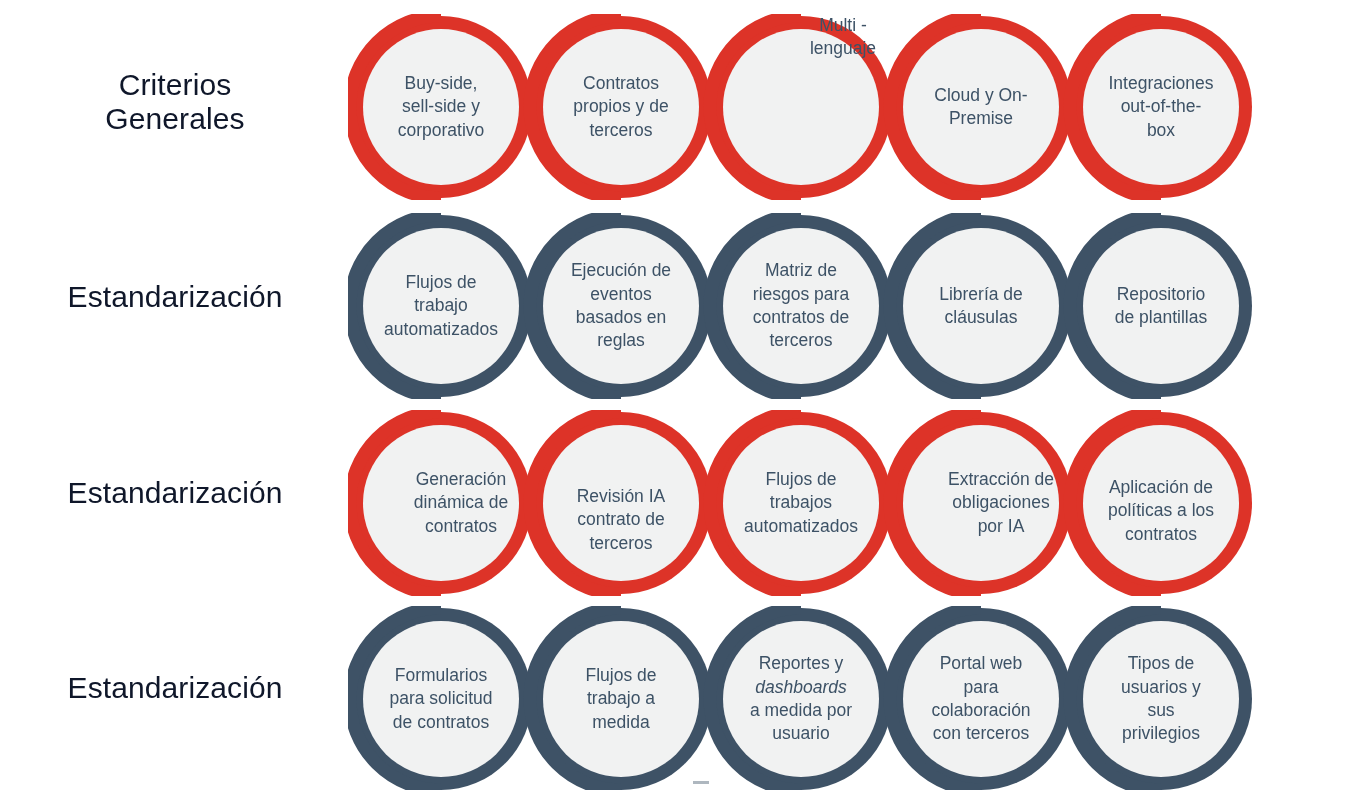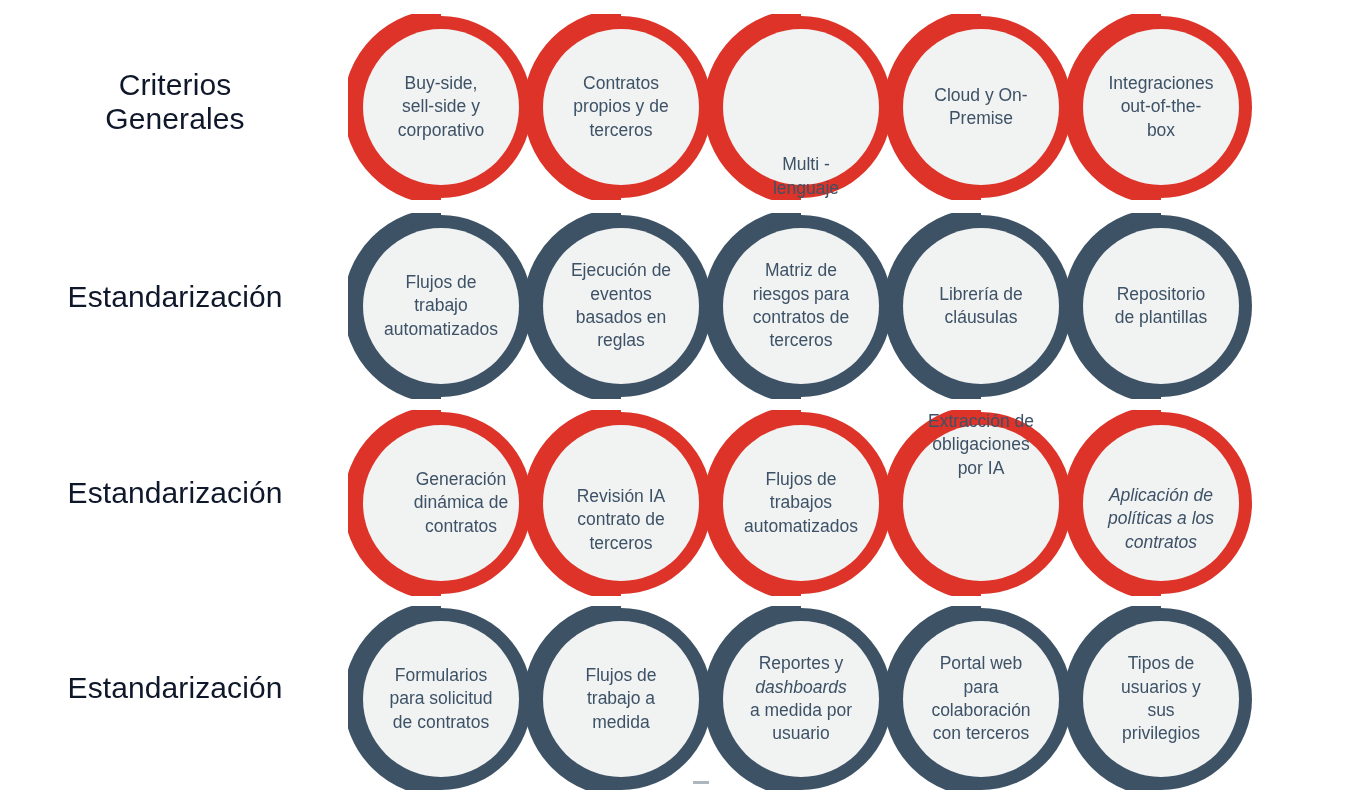--- a/index.html
+++ b/index.html
@@ -77,21 +77,21 @@
         <circle cx="633" cy="93" r="78" fill="#F1F2F2"></circle>
         <circle cx="813" cy="93" r="78" fill="#F1F2F2"></circle>
         <path d="M 93 2 A 91 91 0 0 0 93 184" fill="none" stroke="#DD3328" stroke-width="13"></path>
         <path d="M 273 2 A 91 91 0 0 0 273 184" fill="none" stroke="#DD3328" stroke-width="13"></path>
         <path d="M 453 2 A 91 91 0 0 0 453 184" fill="none" stroke="#DD3328" stroke-width="13"></path>
         <path d="M 633 2 A 91 91 0 0 0 633 184" fill="none" stroke="#DD3328" stroke-width="13"></path>
         <path d="M 813 2 A 91 91 0 0 0 813 184" fill="none" stroke="#DD3328" stroke-width="13"></path>
       </svg>
       <div class="node-text" style="width: 148px; left: 367px; top: 0px; height: 186px; display: flex; align-items: center; justify-content: center;"><span style="display: block; width: 100%;">Buy-side,<br>sell-side y<br>corporativo</span></div>
       <div class="node-text" style="width: 148px; left: 547px; top: 0px; height: 186px; display: flex; align-items: center; justify-content: center;"><span style="display: block; width: 100%;">Contratos<br>propios y de<br>terceros</span></div>
-      <div class="node-text" style="width: 148px; left: 732px; top: 0px; height: 186px; display: flex; align-items: flex-end; justify-content: center;"><span style="display: block; width: 100%;">Multi -<br>lenguaje</span></div>
+      <div class="node-text" style="width: 148px; left: 769px; top: 0px; height: 186px; display: flex; align-items: flex-start; justify-content: center;"><span style="display: block; width: 100%;">Multi -<br>lenguaje</span></div>
       <div class="node-text" style="width: 148px; left: 907px; top: 0px; height: 186px; display: flex; align-items: center; justify-content: center;"><span style="display: block; width: 100%;">Cloud y On-<br>Premise</span></div>
       <div class="node-text" style="width: 148px; left: 1087px; top: 0px; height: 186px; display: flex; align-items: center; justify-content: center;"><span style="display: block; width: 100%;">Integraciones<br>out-of-the-<br>box</span></div>
     </div>
     <div class="row" style="top: 213px; height: 182px;">
       <div class="row-label" style="top: 67px;">Estandarización</div>
       <svg width="906" height="186" class="chain" style="left: 348px; top: 0px;">
         <circle cx="93" cy="93" r="91" fill="#3E5266"></circle>
         <circle cx="273" cy="93" r="91" fill="#3E5266"></circle>
         <circle cx="453" cy="93" r="91" fill="#3E5266"></circle>
         <circle cx="633" cy="93" r="91" fill="#3E5266"></circle>
@@ -128,22 +128,22 @@
         <circle cx="813" cy="93" r="78" fill="#F1F2F2"></circle>
         <path d="M 93 2 A 91 91 0 0 0 93 184" fill="none" stroke="#DD3328" stroke-width="13"></path>
         <path d="M 273 2 A 91 91 0 0 0 273 184" fill="none" stroke="#DD3328" stroke-width="13"></path>
         <path d="M 453 2 A 91 91 0 0 0 453 184" fill="none" stroke="#DD3328" stroke-width="13"></path>
         <path d="M 633 2 A 91 91 0 0 0 633 184" fill="none" stroke="#DD3328" stroke-width="13"></path>
         <path d="M 813 2 A 91 91 0 0 0 813 184" fill="none" stroke="#DD3328" stroke-width="13"></path>
       </svg>
       <div class="node-text" style="width: 148px; left: 387px; top: 0px; height: 186px; display: flex; align-items: center; justify-content: flex-end;"><span style="display: block; width: 100%;">Generación<br>dinámica de<br>contratos</span></div>
       <div class="node-text" style="width: 148px; left: 547px; top: 17px; height: 186px; display: flex; align-items: center; justify-content: center;"><span style="display: block; width: 100%;">Revisión IA<br>contrato de<br>terceros</span></div>
       <div class="node-text" style="width: 148px; left: 727px; top: 0px; height: 186px; display: flex; align-items: center; justify-content: center;"><span style="display: block; width: 100%;">Flujos de<br>trabajos<br>automatizados</span></div>
-      <div class="node-text" style="width: 148px; left: 907px; top: 0px; height: 186px; display: flex; align-items: flex-start; justify-content: center;"><span style="display: block; width: 100%;">Extracción de<br>obligaciones<br>por IA</span></div>
-      <div class="node-text" style="width: 148px; left: 1087px; top: 16px; height: 186px; display: flex; align-items: center;  font-style: italic;"><span style="display: block; width: 100%;">Aplicación de<br>políticas a los<br>contratos</span></div>
+      <div class="node-text" style="width: 148px; left: 927px; top: 0px; height: 186px; display: flex; align-items: center; justify-content: center;"><span style="display: block; width: 100%;">Extracción de<br>obligaciones<br>por IA</span></div>
+      <div class="node-text" style="width: 148px; left: 1087px; top: 8px; height: 186px; display: flex; align-items: center; "><span style="display: block; width: 100%;">Aplicación de<br>políticas a los<br>contratos</span></div>
     </div>
     <div class="row" style="top: 606px; height: 182px;">
       <div class="row-label" style="top: 65px;">Estandarización</div>
       <svg width="906" height="186" class="chain" style="left: 348px; top: 0px;">
         <circle cx="93" cy="93" r="91" fill="#3E5266"></circle>
         <circle cx="273" cy="93" r="91" fill="#3E5266"></circle>
         <circle cx="453" cy="93" r="91" fill="#3E5266"></circle>
         <circle cx="633" cy="93" r="91" fill="#3E5266"></circle>
         <circle cx="813" cy="93" r="91" fill="#3E5266"></circle>
         <circle cx="93" cy="93" r="78" fill="#F1F2F2"></circle>

